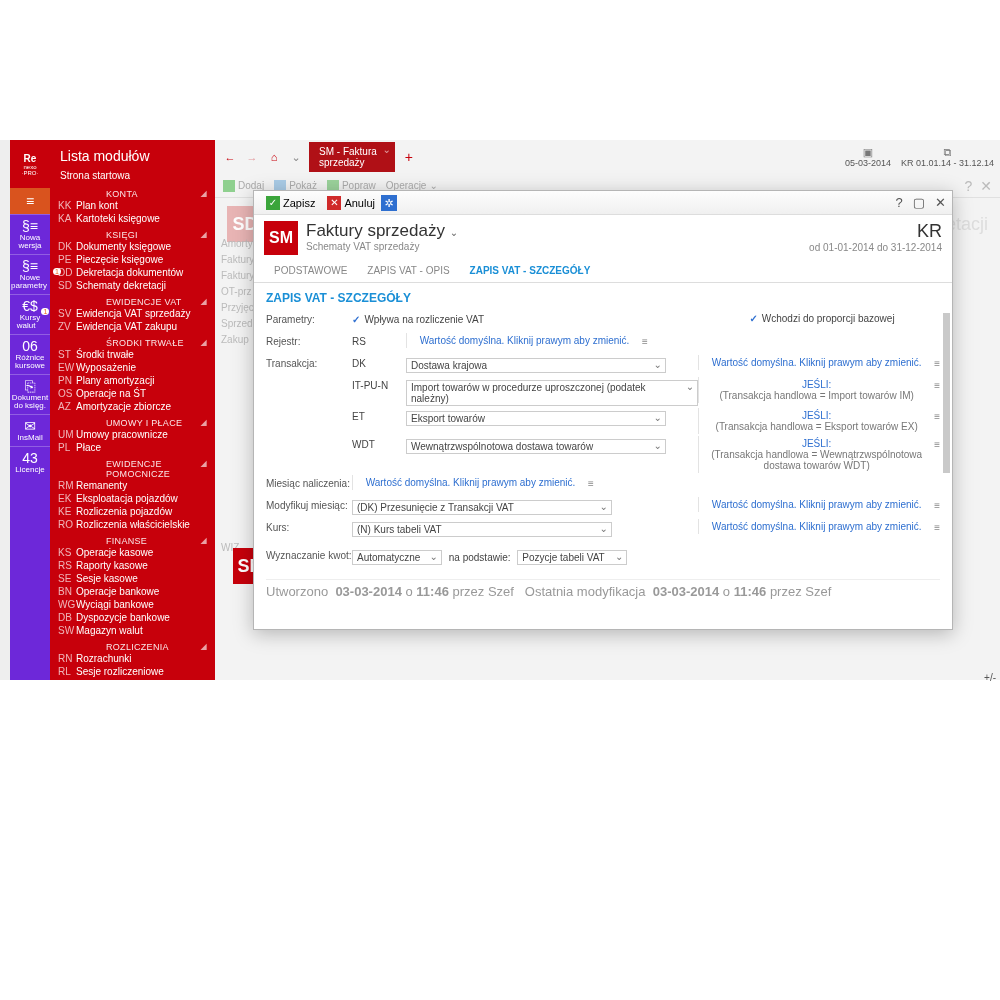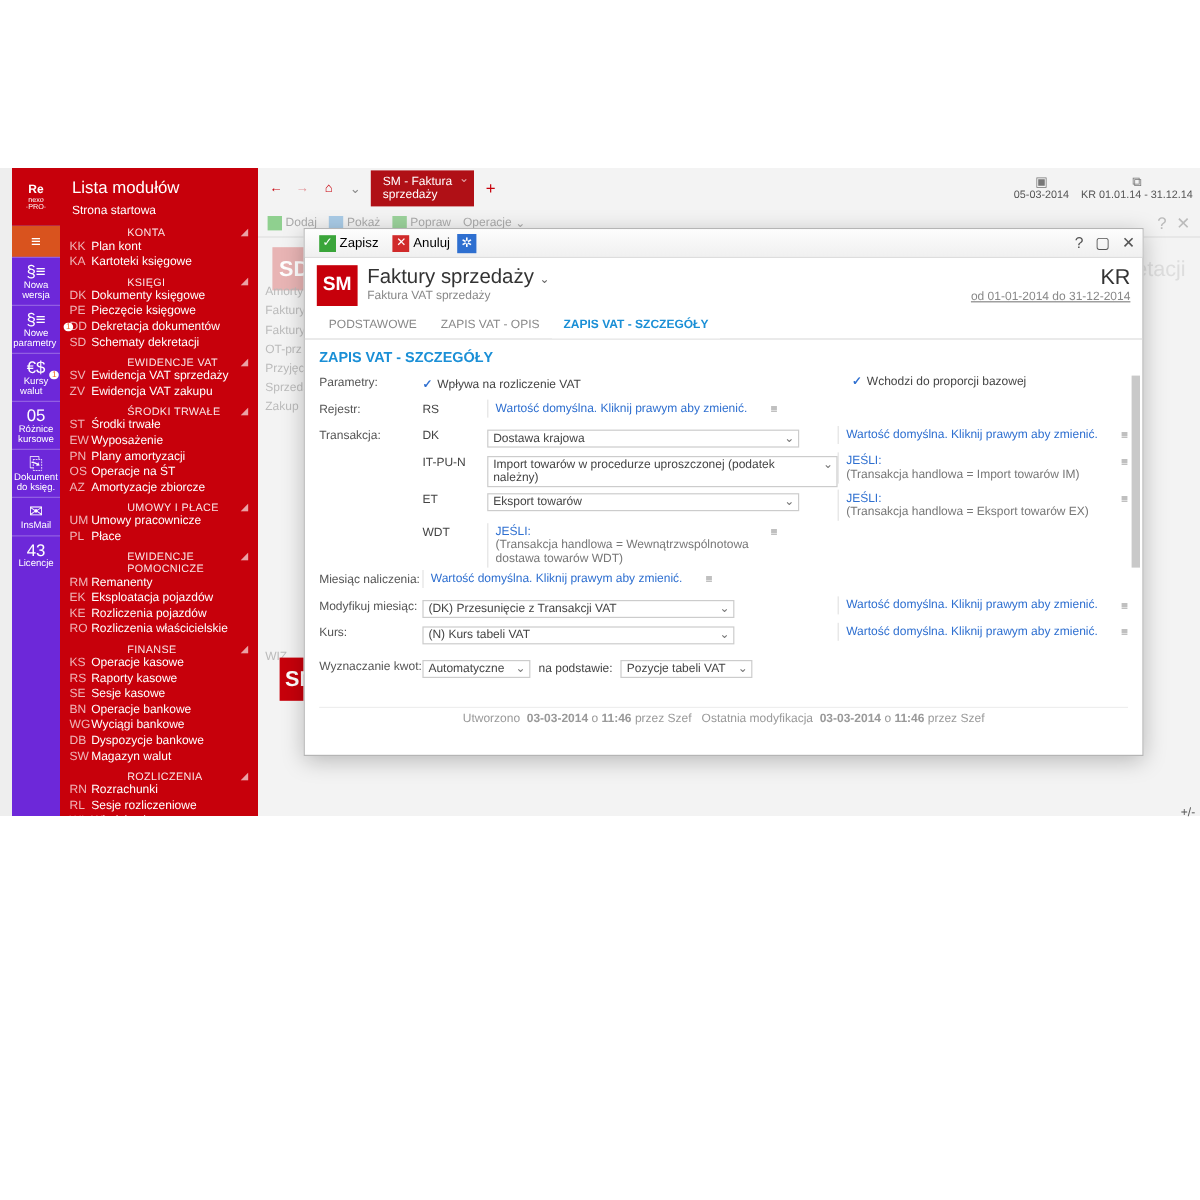--- a/index.html
+++ b/index.html
@@ -57,61 +57,61 @@
 .dlg-bar .wctrls { margin-left: auto; display: flex; gap: 10px; color: #555; font-size: 13px; }
 .dlg-bar .wctrls span { cursor: pointer; }
 
 .dlg-head { padding: 6px 10px; display: flex; align-items: flex-start; gap: 8px; }
 .dlg-head .sq { width: 34px; height: 34px; background: #c7000b; color: #fff; font-size: 16px; font-weight: bold; display: flex; align-items: center; justify-content: center; }
 .dlg-head .tt { font-size: 17px; color: #333; }
 .dlg-head .tt .dd { font-size: 10px; color: #666; }
 .dlg-head .sub { font-size: 10px; color: #888; }
 .dlg-head .right { margin-left: auto; text-align: right; }
 .dlg-head .right .kr { font-size: 18px; color: #333; }
-.dlg-head .right .rng { font-size: 10px; color: #888; text-decoration: underline; }
+.dlg-head .right .rng { font-size: 10px; color: #888; }
 
 .dlg-tabs { display: flex; border-bottom: 1px solid #ddd; padding: 0 10px; font-size: 10px; }
 .dlg-tabs .dt { padding: 4px 10px; color: #888; cursor: pointer; }
 .dlg-tabs .dt.active { color: #1a8fd6; font-weight: bold; border-bottom: 2px solid #fff; }
 
 .dlg-body { flex: 1; padding: 8px 12px; font-size: 10px; color: #444; overflow-y: auto; position: relative; }
 .dlg-body h3 { color: #1a8fd6; font-size: 12px; margin-bottom: 6px; }
 .row { display: flex; align-items: flex-start; margin-bottom: 2px; min-height: 20px; }
 .row .lbl { width: 86px; color: #555; padding-top: 3px; }
 .row .c1 { width: 54px; padding-top: 3px; }
 .row .c2 { flex: 1; padding-top: 3px; }
 .row .sel { border: 1px solid #ccc; padding: 1px 14px 1px 4px; background: #fff; position: relative; display: inline-block; min-width: 260px; font-size: 10px; }
 .row .sel::after { content: "⌄"; position: absolute; right: 3px; top: 0; color: #777; }
 .row .chk { color: #2e6fd0; font-weight: bold; margin-right: 4px; }
-.row .hint { width: 230px; color: #2e6fd0; font-size: 10px; padding: 2px 0 2px 6px; border-left: 1px solid #e3e3e3; line-height: 11px; }
+.row .hint { width: 230px; color: #2e6fd0; font-size: 10px; padding: 2px 0 2px 6px; border-left: 1px solid #e3e3e3; line-height: 11px; text-align: center; }
 .row .hint .cond { color: #2e6fd0; }
 .row .expr { color: #777; }
 .row .menu { color: #888; padding: 3px 0 0 6px; cursor: pointer; }
-.foot { border-top: 1px solid #eee; margin-top: 22px; padding-top: 4px; color: #999; font-size: 10px; text-align: center; }
+.foot { border-top: 1px solid #eee; margin-top: 12px; padding-top: 4px; color: #999; font-size: 13px; }
 .scrollthumb { position: absolute; right: 2px; top: 30px; width: 7px; height: 160px; background: #c9c9c9; }
 
 .plusminus { position: absolute; right: 4px; bottom: 2px; font-size: 10px; color: #555; }
 </style>
 </head>
 <body>
 
 <div class="app">
 
   <div class="rail">
     <div class="logo">
       <span>Re</span>
         <small>nexo</small>
         <small>·PRO·</small>
     </div>
     <div class="hamb">≡</div>
     <div id="rail-items">
         <div class="ritem"><span class="ric">§≡</span>Nowa wersja</div>
         <div class="ritem"><span class="ric">§≡</span>Nowe parametry<span style="position:relative;top:-14px;left:6px;background:#fff;color:#f26522;border-radius:6px;padding:0 2px;font-size:7px">1</span></div>
         <div class="ritem"><span class="ric">€$</span>Kursy walut<span style="position:relative;top:-14px;left:6px;background:#fff;color:#f26522;border-radius:6px;padding:0 2px;font-size:7px">1</span></div>
-        <div class="ritem"><span class="ric">05</span>Różnice kursowe</div>
+        <div class="ritem"><span class="ric">06</span>Różnice kursowe</div>
         <div class="ritem"><span class="ric">⎘</span>Dokument do księg.</div>
         <div class="ritem"><span class="ric">✉</span>InsMail</div>
         <div class="ritem"><span class="ric">43</span>Licencje</div>
       </div>
   </div>
 
   <div class="sidebar">
     <h1>Lista modułów</h1>
     <div class="start">Strona startowa</div>
     <div id="sb-groups">
@@ -247,21 +247,21 @@
     <div class="wctrls">
       <span>?</span>
       <span>▢</span>
       <span>✕</span>
     </div>
   </div>
   <div class="dlg-head">
     <div class="sq">SM</div>
     <div>
       <div class="tt"><span>Faktury sprzedaży</span> <span class="dd">⌄</span></div>
-      <div class="sub">Faktura VAT sprzedaży</div>
+      <div class="sub">Schematy VAT sprzedaży</div>
     </div>
     <div class="right">
       <div class="kr">KR</div>
       <div class="rng">od 01-01-2014 do 31-12-2014</div>
     </div>
   </div>
   <div class="dlg-tabs">
     <div class="dt">PODSTAWOWE</div>
     <div class="dt">ZAPIS VAT - OPIS</div>
     <div class="dt active">ZAPIS VAT - SZCZEGÓŁY</div>
@@ -300,20 +300,21 @@
         <div class="row">
           <div class="lbl"></div>
           <div class="c1">ET</div>
           <div class="c2"><span class="sel">Eksport towarów</span></div>
           <div class="hint"><span class="cond">JEŚLI:</span><br><span class="expr">(Transakcja handlowa = Eksport towarów EX)</span></div>
           <div class="menu">≡</div>
         </div>
         <div class="row">
           <div class="lbl"></div>
           <div class="c1">WDT</div>
+          <div class="c2"><span class="sel">Wewnątrzwspólnotowa dostawa towarów</span></div>
           <div class="hint"><span class="cond">JEŚLI:</span><br><span class="expr">(Transakcja handlowa = Wewnątrzwspólnotowa dostawa towarów WDT)</span></div>
           <div class="menu">≡</div>
         </div>
       </div>
 
     <div class="row">
       <div class="lbl">Miesiąc naliczenia:</div>
       <div class="hint">Wartość domyślna. Kliknij prawym aby zmienić.</div>
       <div class="menu">≡</div>
     </div>

